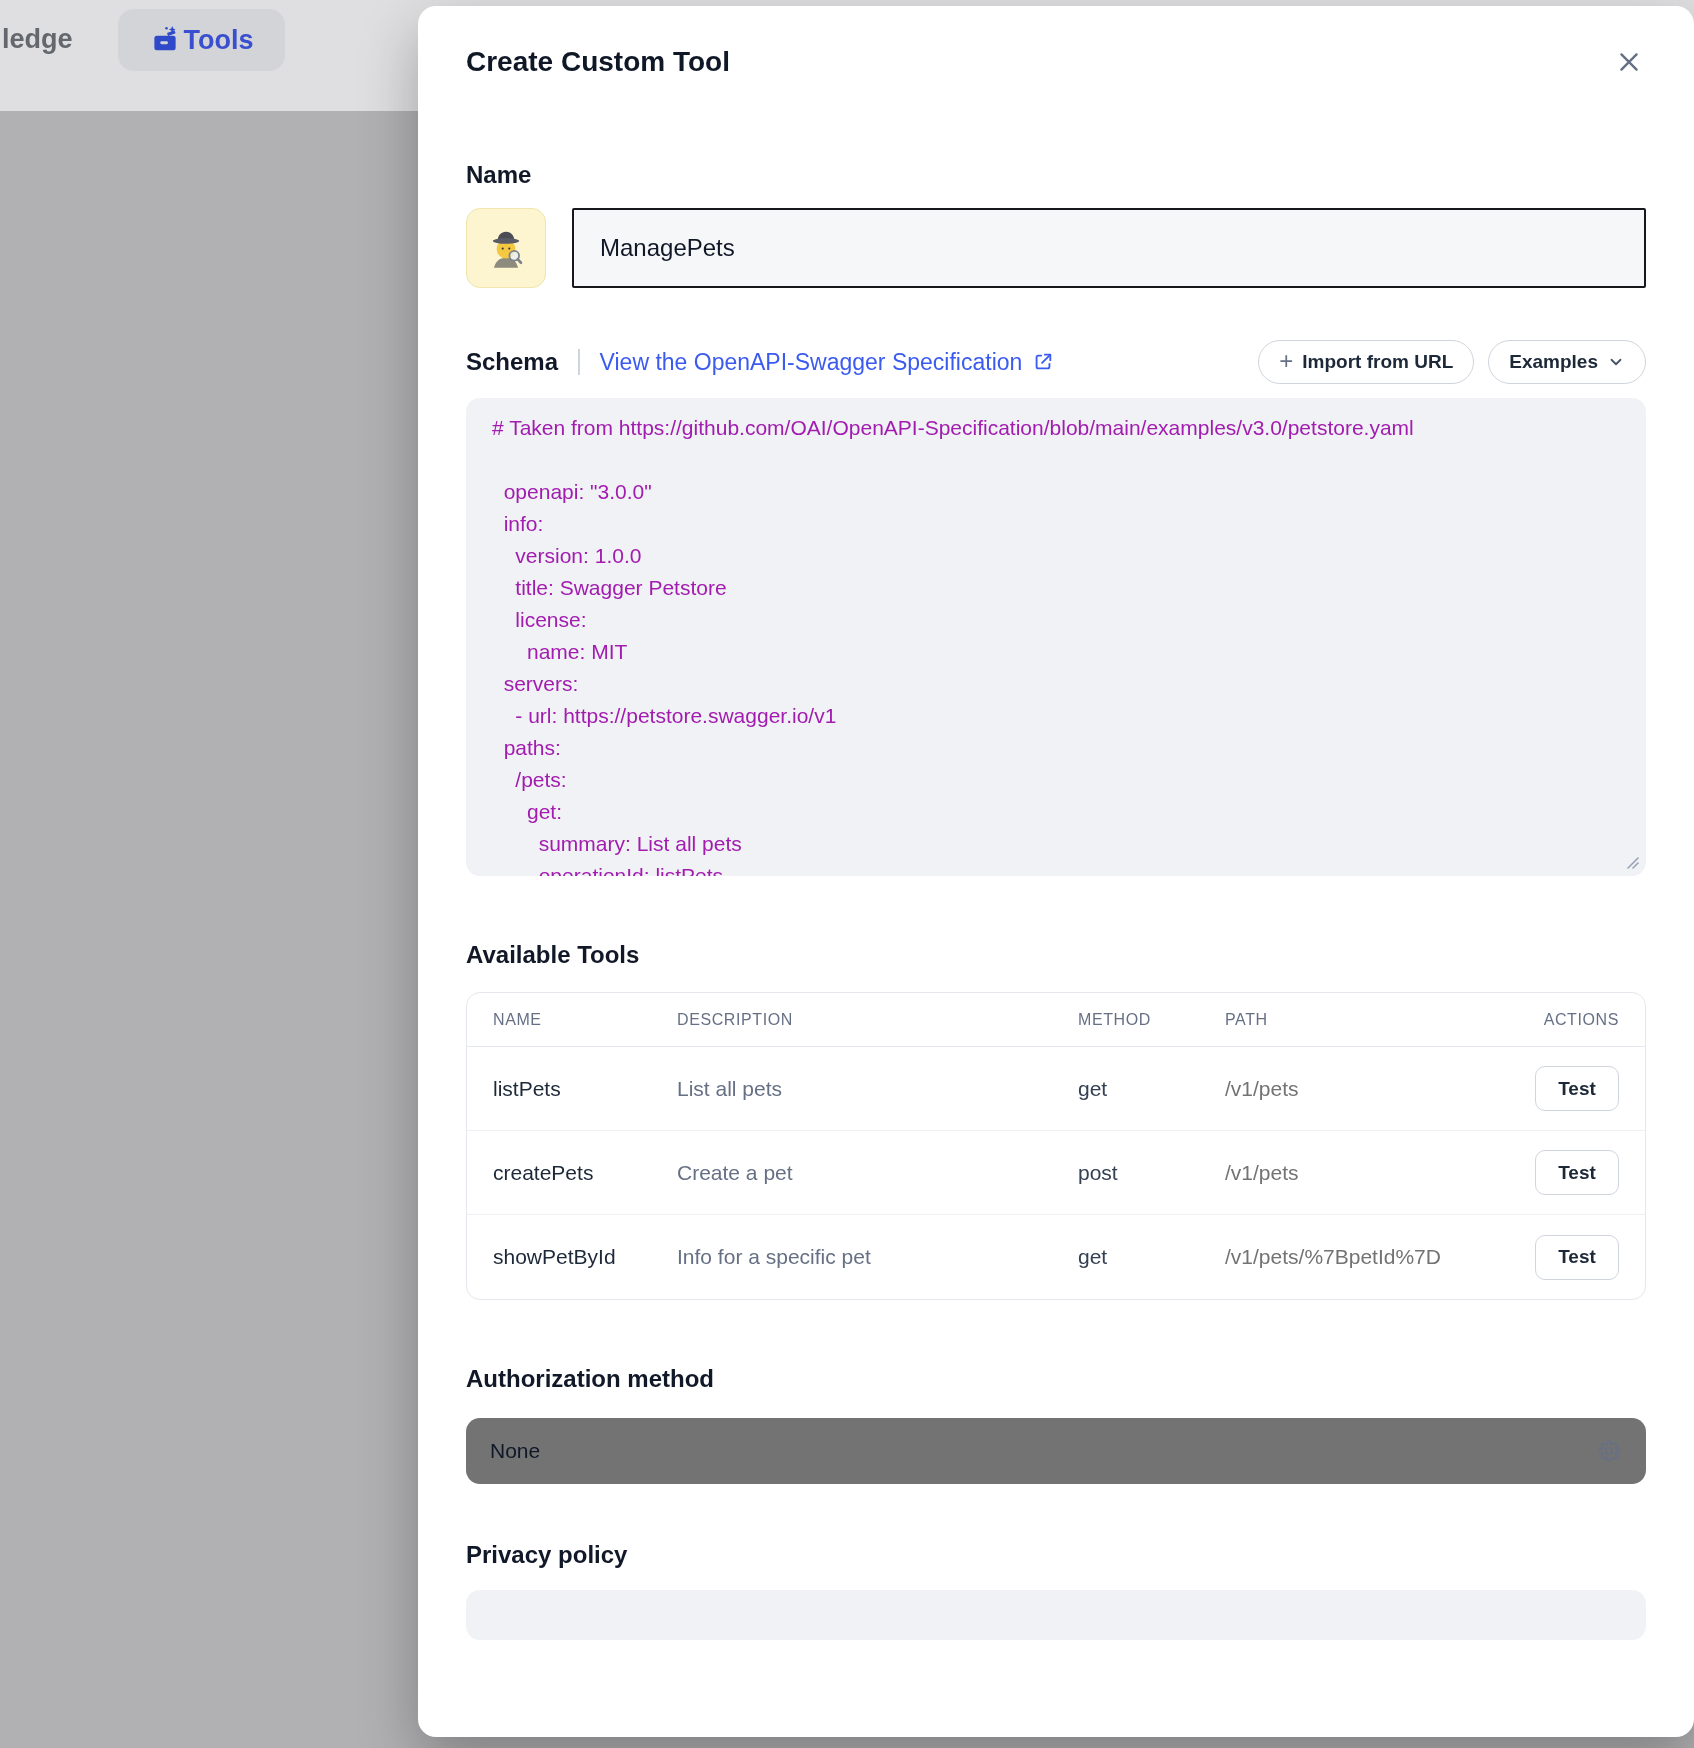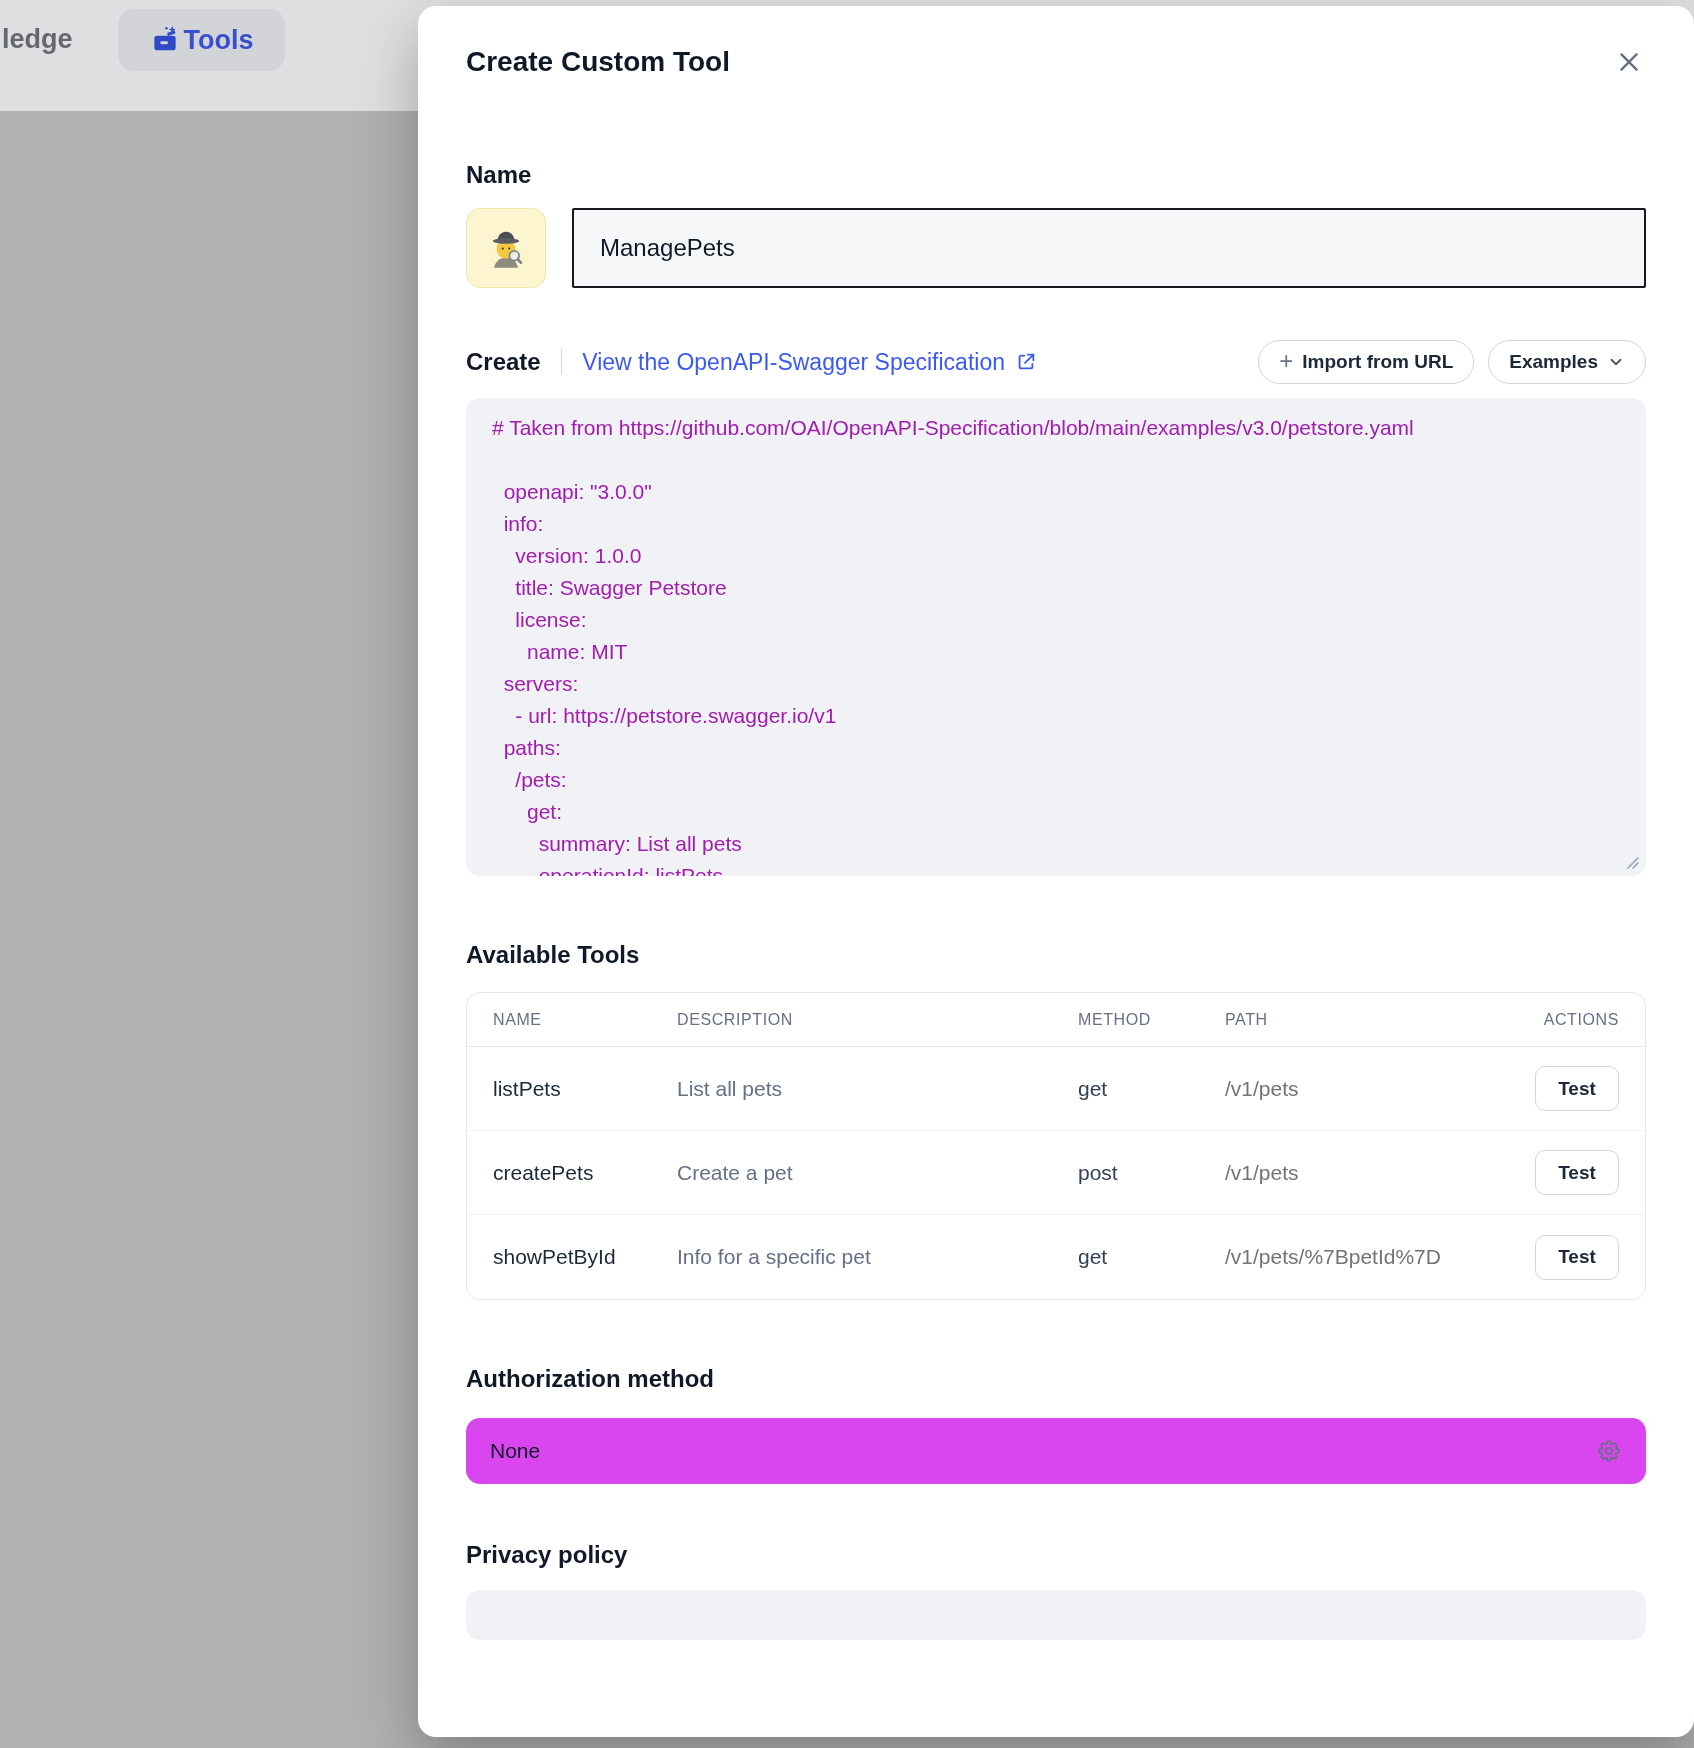--- a/index.html
+++ b/index.html
@@ -61,21 +61,21 @@
   .t-body-row:last-child { border-bottom:none; }
   .cell-name { color:#1d2939; }
   .cell-desc { color:#667085; }
   .cell-method { color:#344054; }
   .cell-path { color:#737373; }
   .test-btn { justify-self:end; width:84px; height:45px; border-radius:10px; border:1.5px solid #d0d5dd;
     background:#fff; font-size:19px; font-weight:700; color:#1d2939; display:flex; align-items:center;
     justify-content:center; cursor:pointer; font-family:inherit; }
 
   .auth-heading { margin-top:64px; }
-  .auth-field { margin-top:24px; height:66px; border-radius:14px; background:#d946ef;
+  .auth-field { margin-top:24px; height:66px; border-radius:14px; background:#737373;
     display:flex; align-items:center; padding:12px 24px; font-size:21px; color:#101828; cursor:pointer; }
   .auth-gear { margin-left:auto; display:flex; align-items:center; }
 
   .privacy-heading { margin-top:56px; }
   .privacy-field { margin-top:20px; height:50px; border-radius:14px; background:#f0f2f5; }
 
   .m-footer { flex:0 0 132px; background:#fbfcfd; box-shadow:0 -8px 20px rgba(16,24,40,.06);
     display:flex; align-items:center; justify-content:flex-end; gap:16px; padding:0 48px;
     position:relative; z-index:2; }
   .btn-cancel { min-width:134px; height:58px; border-radius:12px; border:1.5px solid #d0d5dd;
@@ -127,21 +127,21 @@
             <ellipse cx="20" cy="13.6" rx="12" ry="2.6" fill="#5b5b66"></ellipse>
             <circle cx="27.5" cy="27" r="4.4" fill="#e8edf2" fill-opacity="0.8" stroke="#7c828a" stroke-width="1.6"></circle>
             <line x1="30.6" y1="30.2" x2="33.6" y2="33.4" stroke="#7c828a" stroke-width="2.4" stroke-linecap="round"></line>
           </svg>
         </span>
       </div>
       <input class="name-input" type="text" value="ManagePets" style="">
     </div>
 
     <div class="schema-row">
-      <span class="sec-label">Create</span>
+      <span class="sec-label">Schema</span>
       <span class="schema-sep"></span>
       <a class="schema-link">
         <span>View the OpenAPI-Swagger Specification</span>
         <svg width="22" height="22" viewBox="0 0 24 24" fill="none" stroke="#3b5bf0" stroke-width="2" stroke-linecap="round" stroke-linejoin="round">
           <path d="M10 5H6.8A1.8 1.8 0 0 0 5 6.8v10.4A1.8 1.8 0 0 0 6.8 19h10.4a1.8 1.8 0 0 0 1.8-1.8V14"></path>
           <path d="M14 4h6v6"></path>
           <path d="M19.5 4.5L11 13"></path>
         </svg>
       </a>
       <div class="btn-group">

